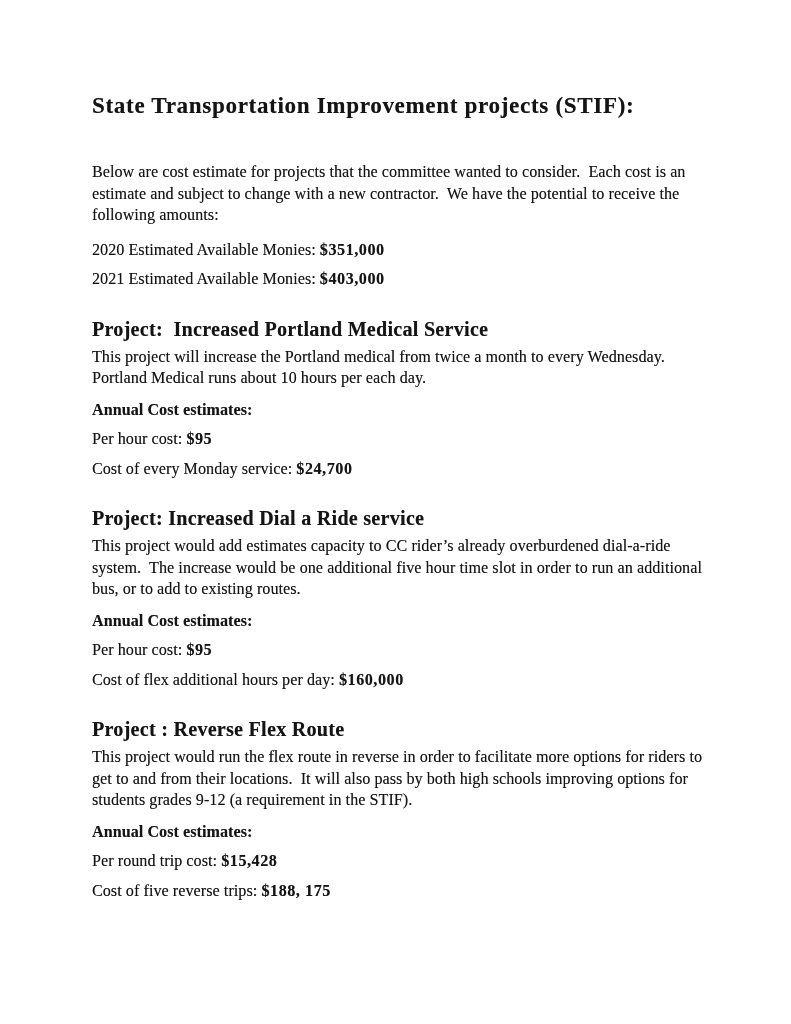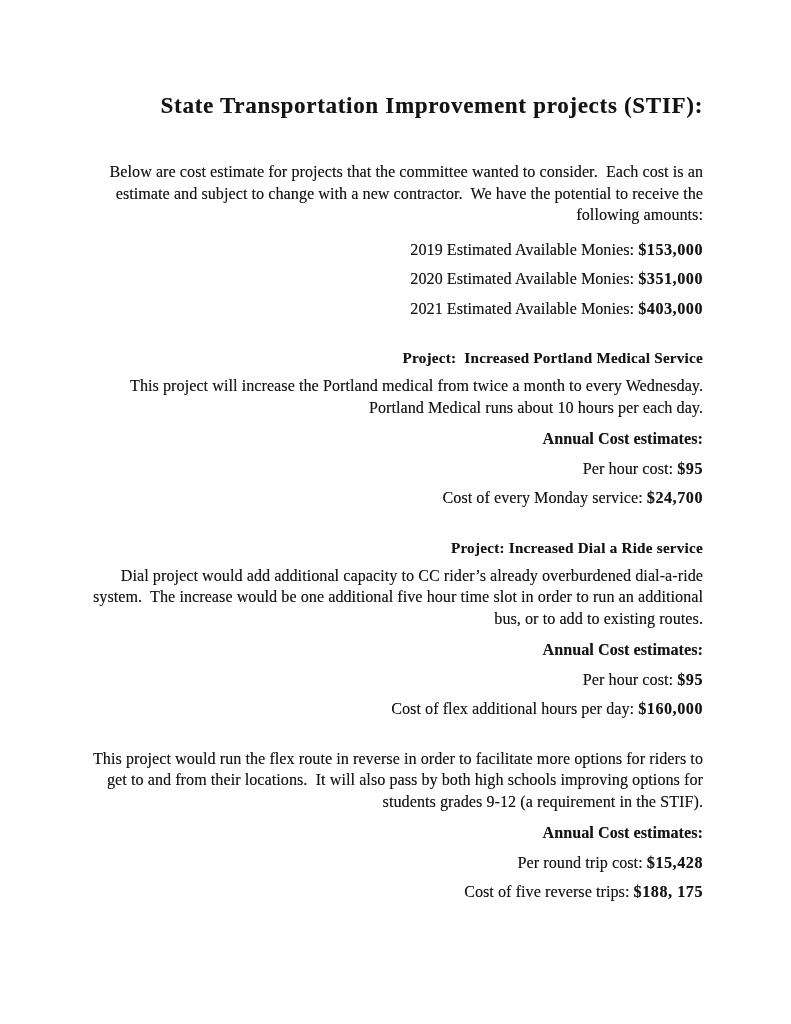--- a/index.html
+++ b/index.html
@@ -9,72 +9,72 @@
     color: #141414;
     -webkit-font-smoothing: antialiased;
   }
   .page {
     box-sizing: border-box;
     width: 791px; height: 1024px;
     padding: 92px 88px 0 92px;
     background: #ffffff;
     overflow: hidden;
   }
-  .txt { text-shadow: 0.2px 0.2px 0.35px rgba(0,0,0,0.45); text-align: right; }
+  .txt { text-shadow: 0.2px 0.2px 0.35px rgba(0,0,0,0.45); }
   .title {
     font-size: 23px; line-height: 27px; font-weight: 700;
     letter-spacing: 0.7px; margin: 0 0 42px 0; white-space: pre-wrap;
   }
   .body {
     font-size: 16px; line-height: 21.5px; margin: 0;
     letter-spacing: 0.1px; white-space: pre-wrap;
   }
   .intro { margin-bottom: 13px; }
   .money-line { margin-bottom: 8px; }
   .project { margin-top: 28px; }
   .heading {
-    font-size: 15px; line-height: 22px; font-weight: 700;
+    font-size: 20px; line-height: 22px; font-weight: 700;
     letter-spacing: 0.3px; margin: 8px 0 6px 0; white-space: pre-wrap;
   }
   .desc { margin-bottom: 10px; }
   .annual { margin-bottom: 8px; font-weight: bold; }
   .cost-line { margin-bottom: 8px; }
   .b { font-weight: 700; letter-spacing: 0.6px; }
 </style>
 </head>
 <body>
 
 <div class="page">
 
   <h1 class="title txt">State Transportation Improvement projects (STIF):</h1>
 
   <p class="body intro txt">Below are cost estimate for projects that the committee wanted to consider.  Each cost is an estimate and subject to change with a new contractor.  We have the potential to receive the following amounts:</p>
 
   <div>
-    <p class="body money-line txt"><span>2019 Estimated Available Monies: </span><span class="b">$153,000</span></p>
     <p class="body money-line txt"><span>2020 Estimated Available Monies: </span><span class="b">$351,000</span></p>
     <p class="body money-line txt"><span>2021 Estimated Available Monies: </span><span class="b">$403,000</span></p>
   </div>
 
   <section class="project">
     <h2 class="heading txt">Project:  Increased Portland Medical Service</h2>
     <p class="body desc txt">This project will increase the Portland medical from twice a month to every Wednesday. Portland Medical runs about 10 hours per each day.</p>
     <p class="body annual txt">Annual Cost estimates:</p>
     <p class="body cost-line txt"><span>Per hour cost: </span><span class="b">$95</span></p>
     <p class="body cost-line txt"><span>Cost of every Monday service: </span><span class="b">$24,700</span></p>
   </section>
 
   <section class="project">
     <h2 class="heading txt">Project: Increased Dial a Ride service</h2>
-    <p class="body desc txt">Dial project would add additional capacity to CC rider’s already overburdened dial-a-ride system.  The increase would be one additional five hour time slot in order to run an additional bus, or to add to existing routes.</p>
+    <p class="body desc txt">This project would add estimates capacity to CC rider’s already overburdened dial-a-ride system.  The increase would be one additional five hour time slot in order to run an additional bus, or to add to existing routes.</p>
     <p class="body annual txt">Annual Cost estimates:</p>
     <p class="body cost-line txt"><span>Per hour cost: </span><span class="b">$95</span></p>
     <p class="body cost-line txt"><span>Cost of flex additional hours per day: </span><span class="b">$160,000</span></p>
   </section>
 
   <section class="project">
+    <h2 class="heading txt">Project : Reverse Flex Route</h2>
     <p class="body desc txt">This project would run the flex route in reverse in order to facilitate more options for riders to get to and from their locations.  It will also pass by both high schools improving options for students grades 9-12 (a requirement in the STIF).</p>
     <p class="body annual txt">Annual Cost estimates:</p>
     <p class="body cost-line txt"><span>Per round trip cost: </span><span class="b">$15,428</span></p>
     <p class="body cost-line txt"><span>Cost of five reverse trips: </span><span class="b">$188, 175</span></p>
   </section>
 
 </div>
 
 </body></html>

